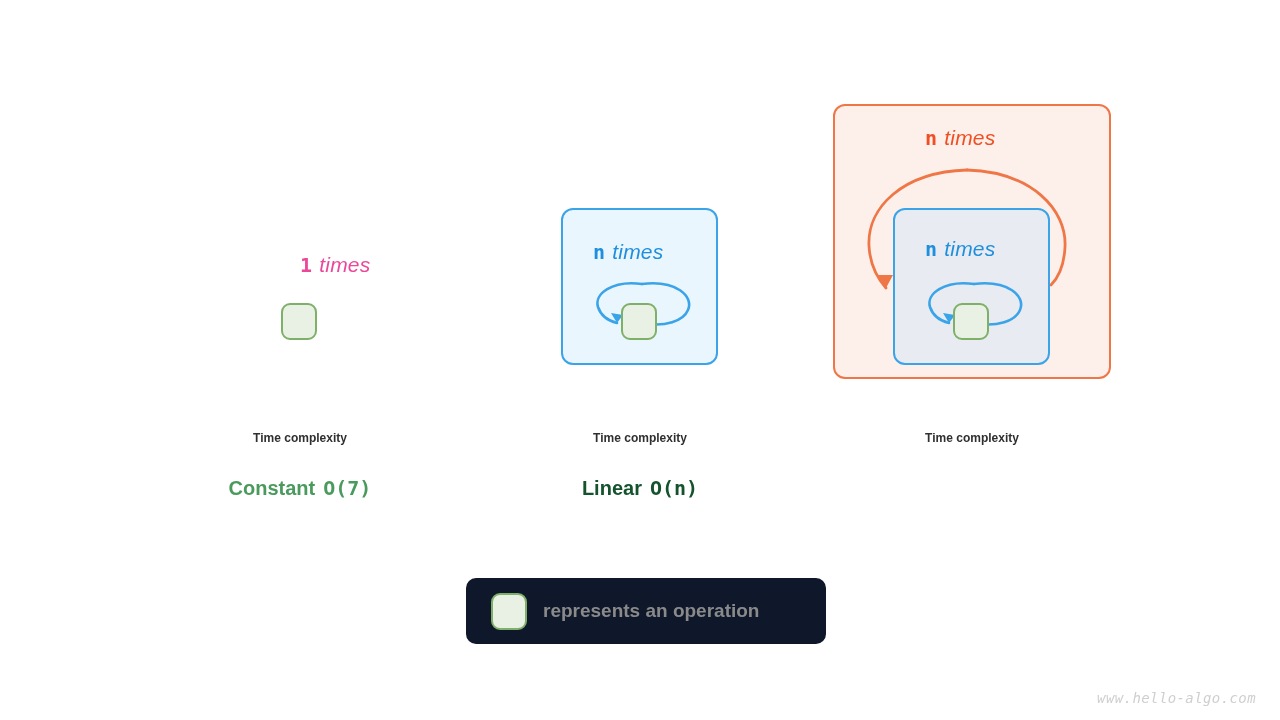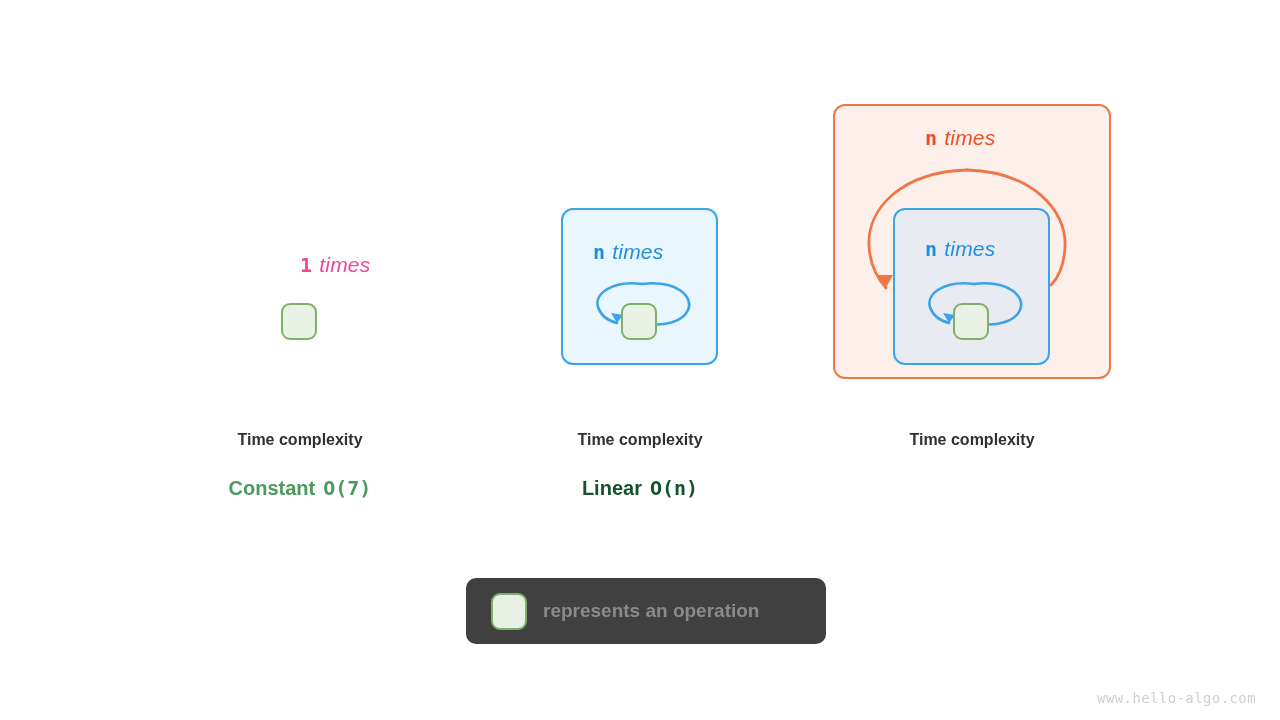--- a/index.html
+++ b/index.html
@@ -70,21 +70,21 @@
   }
 
   
   .arrow-svg { position: absolute; overflow: visible; pointer-events: none; }
 
   
   .cap-title {
     position: absolute;
     width: 420px;
     text-align: center;
-    font-size: 16px;
+    font-size: 12px;
     font-weight: bold;
     color: #303030;
     line-height: 1;
   }
   .cap-value {
     position: absolute;
     width: 420px;
     text-align: center;
     font-size: 20px;
     font-weight: bold;
@@ -103,21 +103,21 @@
     line-height: 0;
   }
 
   
   #legend {
     position: absolute;
     left: 466px;
     top: 578px;
     width: 360px;
     height: 66px;
-    background: #404040;
+    background: #0f172a;
     border-radius: 10px;
   }
   #legend .op-square { left: 25px; top: 15px; width: 36px; height: 37px; }
   #legend .legend-text {
     position: absolute;
     left: 77px;
     top: 0;
     height: 66px;
     display: flex;
     align-items: center;
@@ -129,20 +129,21 @@
 
   
   #watermark {
     position: absolute;
     right: 24px;
     bottom: 14px;
     font-family: "DejaVu Sans Mono", "Liberation Mono", monospace;
     font-size: 14px;
     color: #cfcfcf;
     letter-spacing: 0.4px;
+    font-style: italic;
   }
 </style>
 </head>
 <body>
 
 <div id="canvas">
 
   <div class="panel" style="left:90px;">
 
     <div class="times-label" style="left:210px; top:254px; color:#ec4899;">

